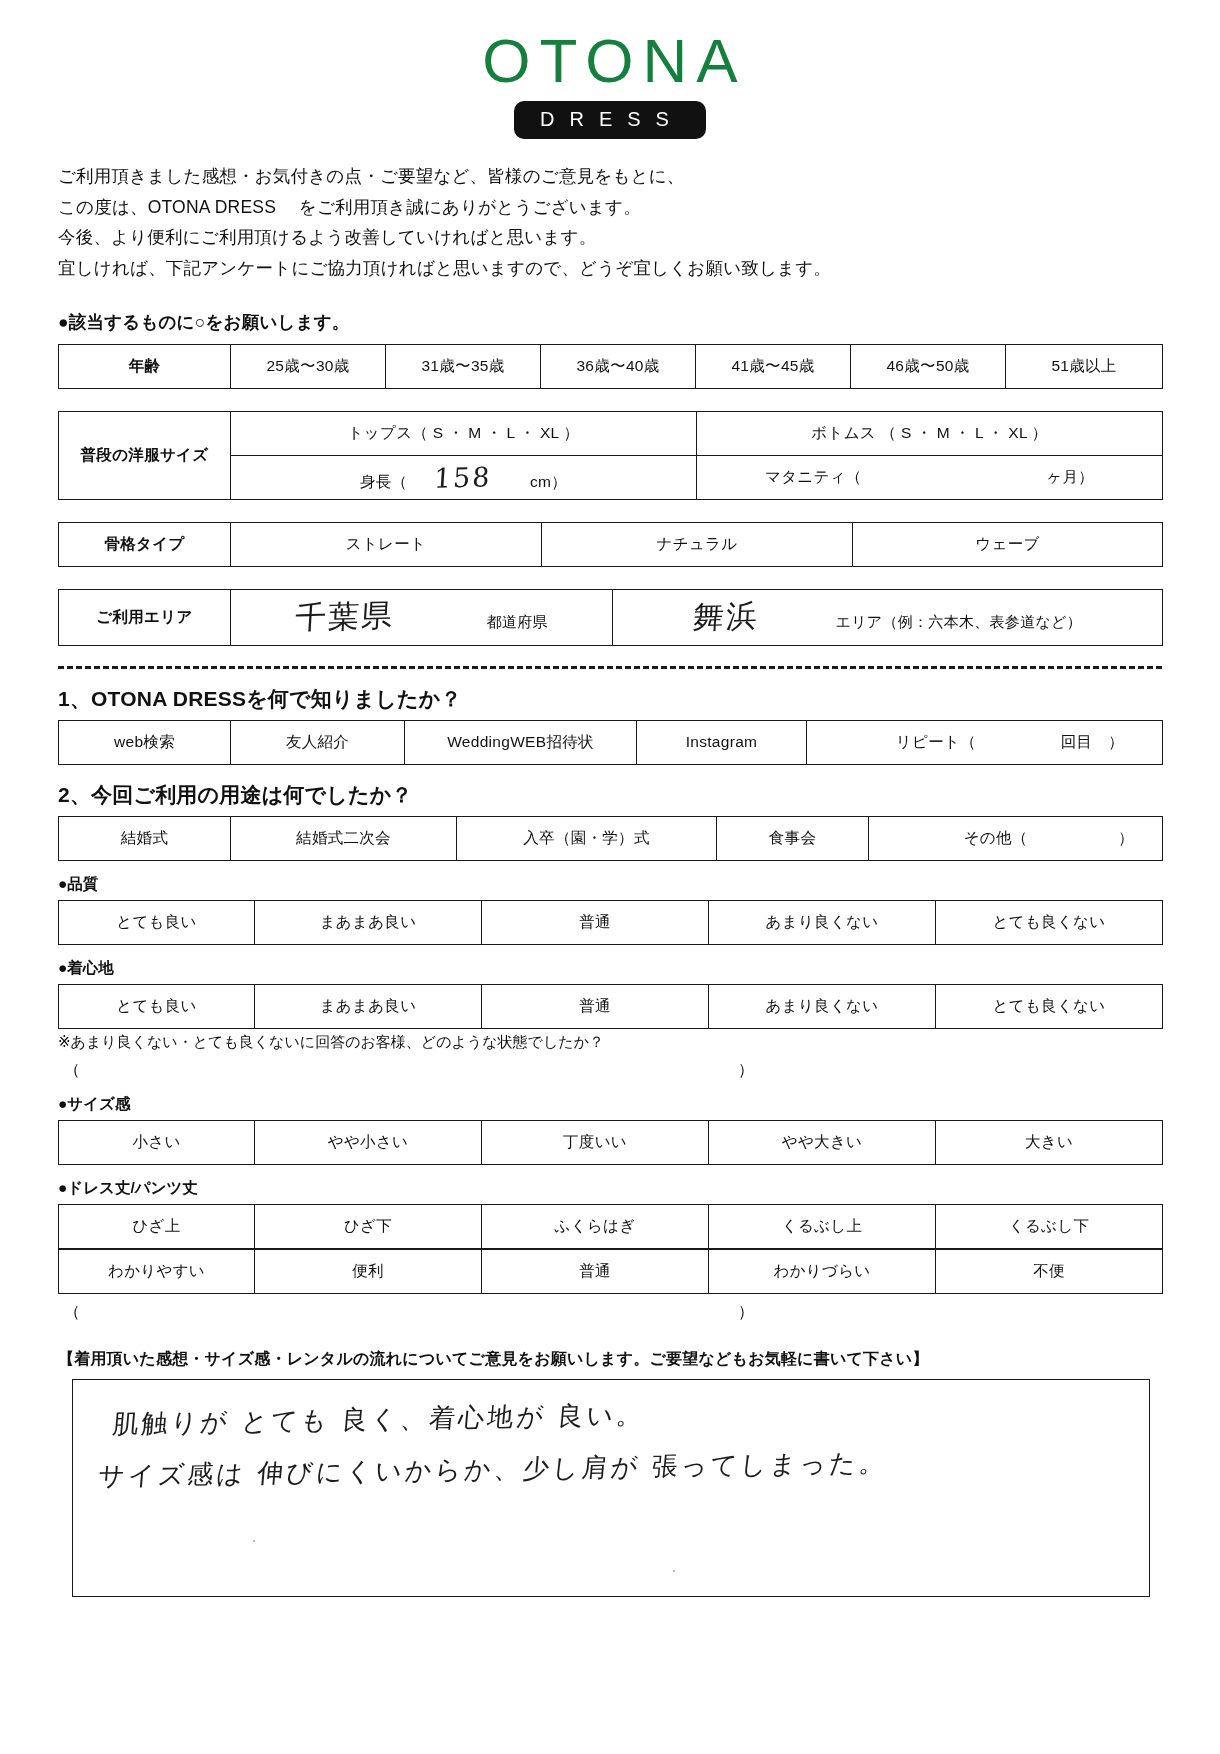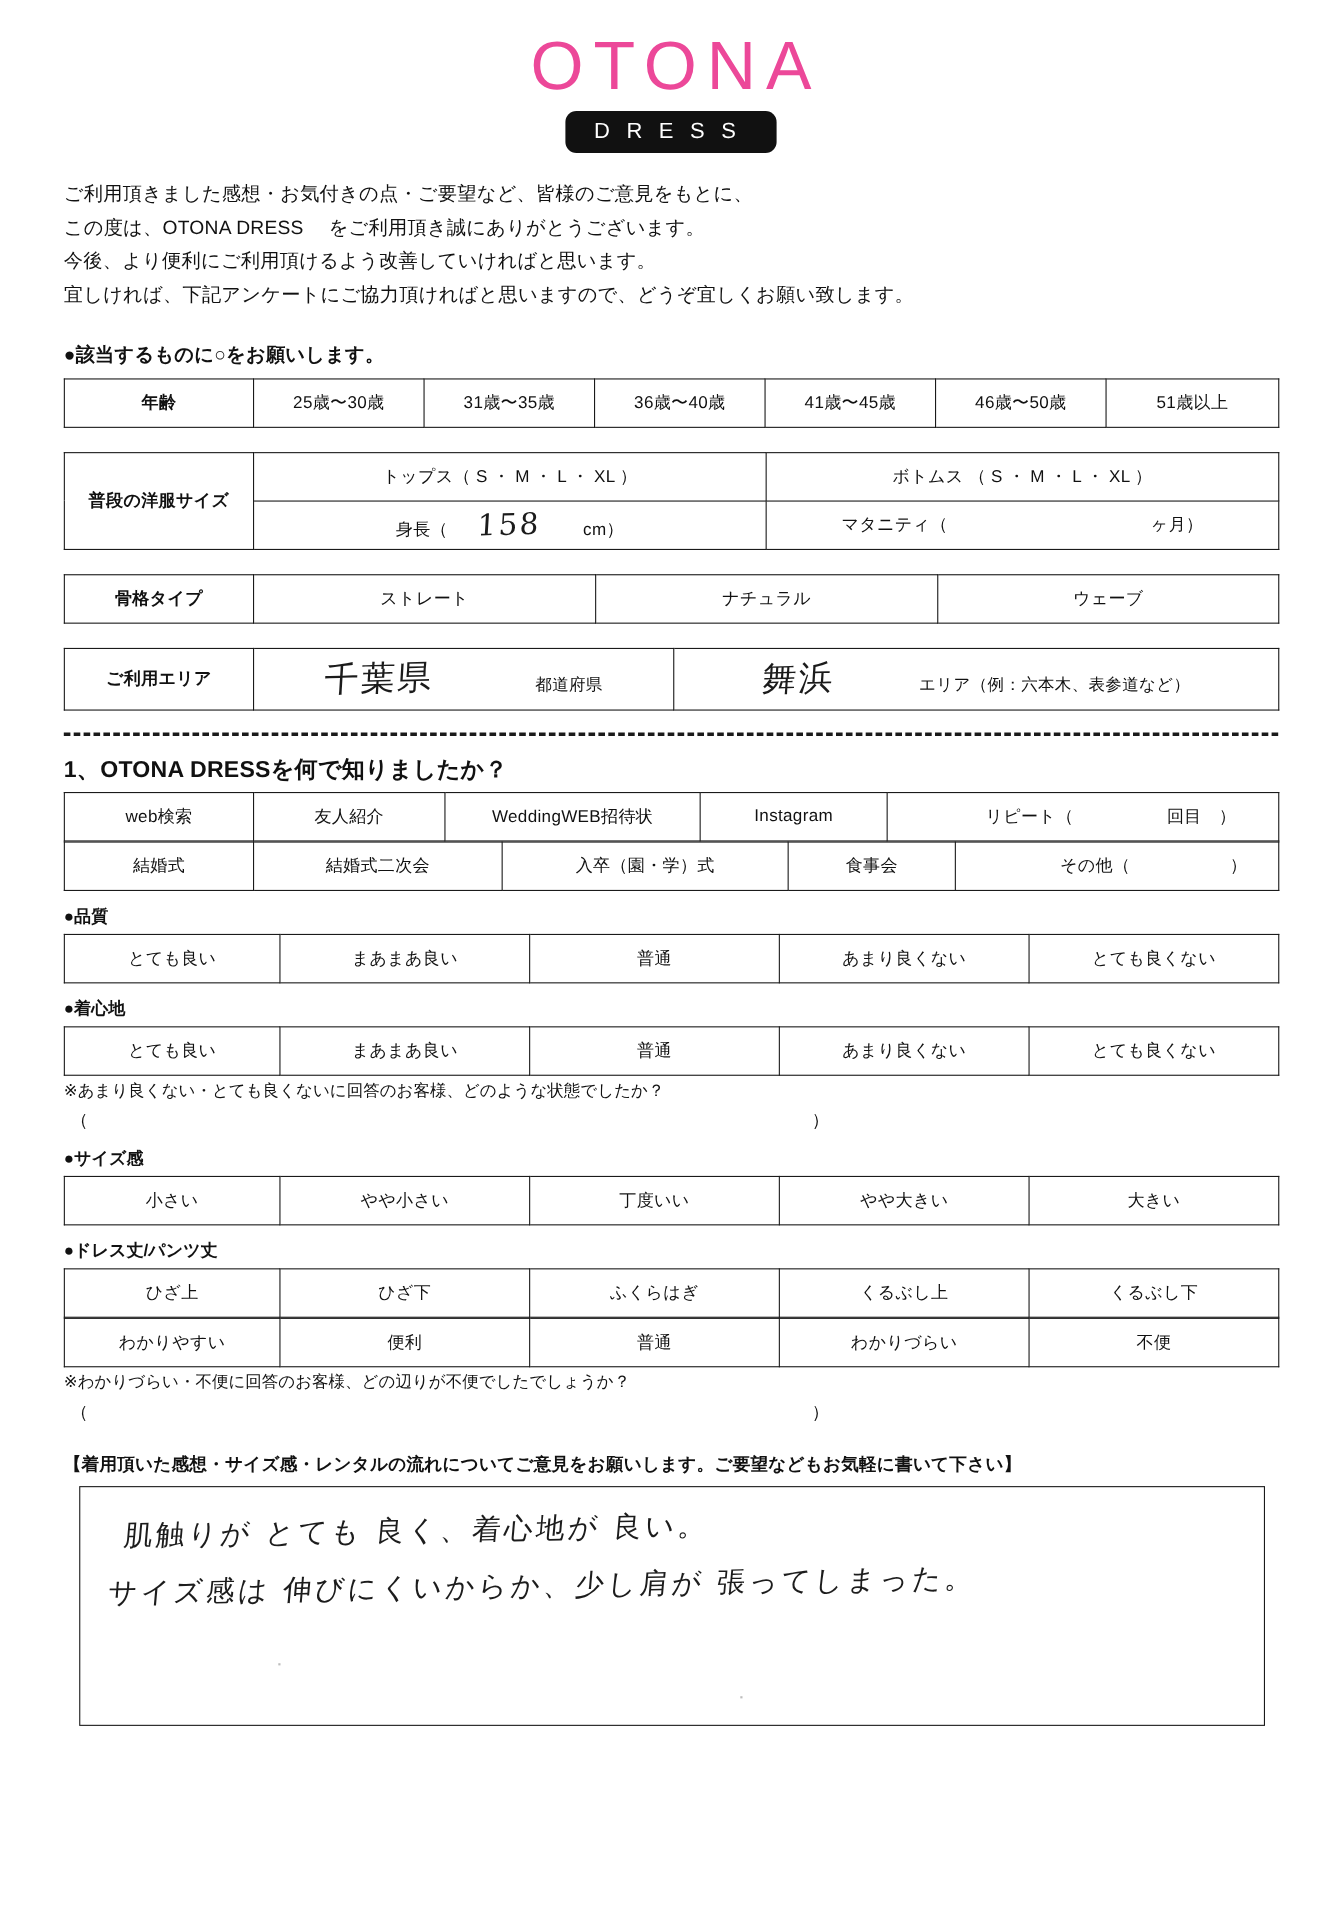--- a/index.html
+++ b/index.html
@@ -27,21 +27,21 @@
     width: 100%;
     text-align: center;
     padding-top: 30px;
   }
   .logo-word {
     font-family: "Liberation Sans", "DejaVu Sans", sans-serif;
     font-size: 62px;
     letter-spacing: 9px;
     font-weight: 400;
     line-height: 1.0;
-    color: #ec4899;
+    color: #15803d;
     padding-left: 9px;
   }
   .logo-bar {
     display: inline-block;
     background: #111;
     color: #fff;
     margin-top: 9px;
     padding: 7px 22px 8px 26px;
     font-size: 20px;
     letter-spacing: 15px;
@@ -263,20 +263,21 @@
       <td style="width:232px">WeddingWEB招待状</td>
       <td style="width:170px">Instagram</td>
       <td class="lft" style="width:356px">
         <span>リピート（</span>
         <span style="float:right;padding-right:34px">回目　）</span>
       </td>
     </tr>
   </tbody>
     </table>
 
+  <div class="q-head">2、今回ご利用の用途は何でしたか？</div>
   <table class="grid w-main">
     <tbody>
         <tr>
       <td style="width:172px">結婚式</td>
       <td style="width:226px">結婚式二次会</td>
       <td style="width:260px">入卒（園・学）式</td>
       <td style="width:152px">食事会</td>
       <td class="lft" style="width:294px">
         <span>その他（</span>
         <span style="float:right;padding-right:24px">）</span>
@@ -347,21 +348,20 @@
     <tbody>
         <tr>
       <td style="width:196px">わかりやすい</td>
       <td style="width:227px">便利</td>
       <td style="width:227px">普通</td>
       <td style="width:227px">わかりづらい</td>
       <td style="width:227px">不便</td>
     </tr>
   </tbody>
     </table>
-  <div class="note">※わかりづらい・不便に回答のお客様、どの辺りが不便でしたでしょうか？</div>
   <div class="paren-line">
     <span>（</span>
     <span>）</span>
   </div>
 
   <div class="comment-title">【着用頂いた感想・サイズ感・レンタルの流れについてご意見をお願いします。ご要望などもお気軽に書いて下さい】</div>
   <div class="comment-box">
     <span class="comment-line cl1">肌触りが とても 良く、着心地が 良い。</span>
     <span class="comment-line cl2">サイズ感は 伸びにくいからか、少し肩が 張ってしまった。</span>
     <span class="tiny-speck" style="left:180px;top:160px;"></span>

